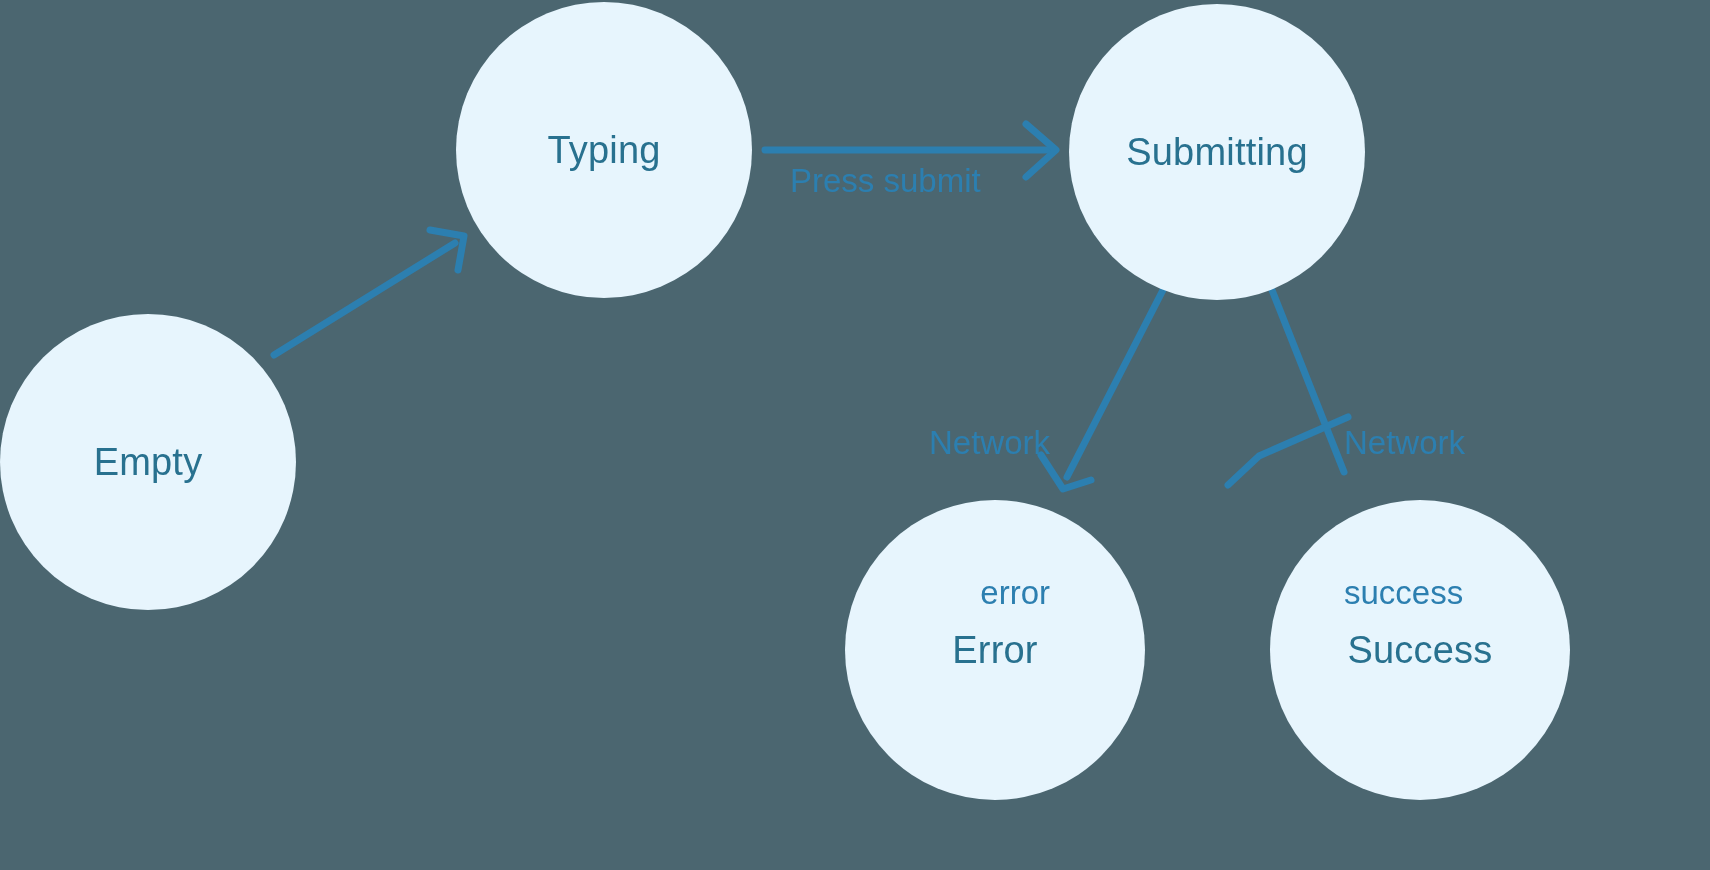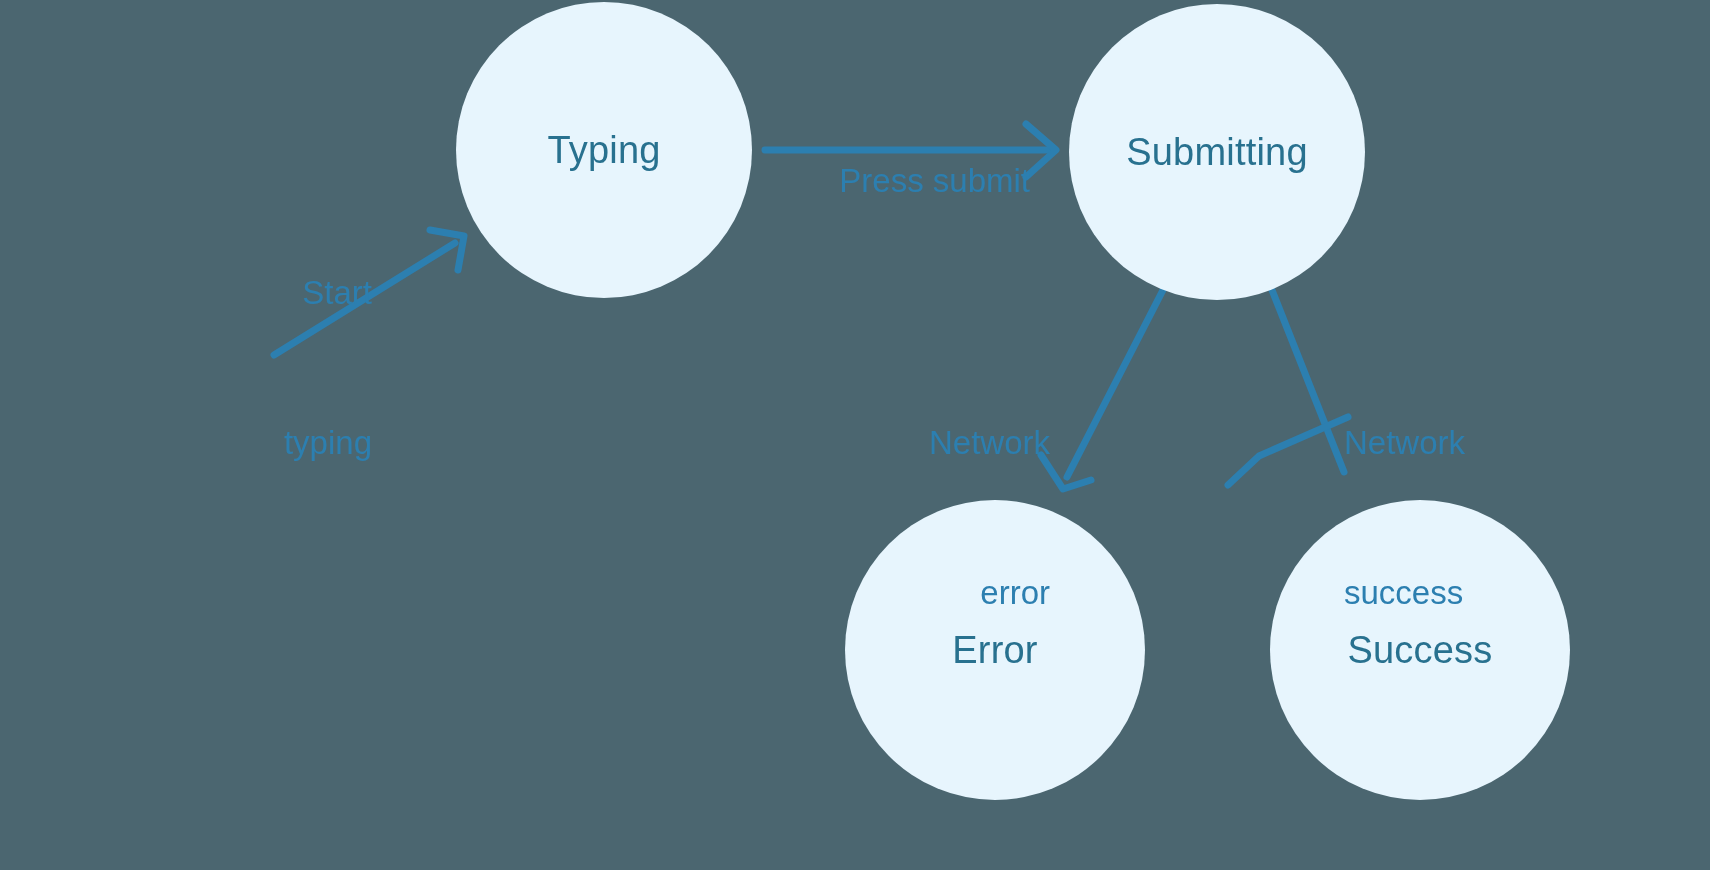--- a/index.html
+++ b/index.html
@@ -40,21 +40,21 @@
     font-weight: 400;
   }
   .edge-label {
     position: absolute;
     color: #2c7fb0;
     font-size: 33px;
     line-height: 50px;
     white-space: pre;
     font-weight: 400;
   }
-  .edge-label.center { text-align: right; }
+  .edge-label.center { text-align: left; }
   .edge-label.right  { text-align: right; }
   .edge-label.left   { text-align: left; }
 </style>
 </head>
 <body>
 
 <div id="stage">
 
   <svg id="edges" viewBox="0 0 1710 870">
 
@@ -72,41 +72,40 @@
       <line x1="1163" y1="290" x2="1067" y2="477" stroke="#2c7fb0" stroke-width="7" stroke-linecap="round"></line>
       <polyline points="1041,455 1063,489 1091,480" fill="none" stroke="#2c7fb0" stroke-width="7" stroke-linecap="round" stroke-linejoin="round"></polyline>
     </g>
 
     <g>
       <line x1="1272" y1="290" x2="1344" y2="472" stroke="#2c7fb0" stroke-width="7" stroke-linecap="round"></line>
       <polyline points="1446,457 1357,496 1326,525" fill="none" stroke="#2c7fb0" stroke-width="7" stroke-linecap="round" stroke-linejoin="round" transform="translate(-98, -40)"></polyline>
     </g>
   </svg>
 
+  <div class="node" style="left:0px; top:314px; width:296px; height:296px;">
+    <span class="node-label">Empty</span>
+  </div>
 
   <div class="node" style="left:456px; top:2px; width:296px; height:296px;">
     <span class="node-label">Typing</span>
   </div>
 
   <div class="node" style="left:1069px; top:4px; width:296px; height:296px;">
     <span class="node-label">Submitting</span>
   </div>
 
   <div class="node" style="left:845px; top:500px; width:300px; height:300px;">
     <span class="node-label">Error</span>
   </div>
 
   <div class="node" style="left:1270px; top:500px; width:300px; height:300px;">
     <span class="node-label">Success</span>
   </div>
 
-  <div class="edge-label center" style="left:232px; top:168px; width:140px;">
-    <div>Start</div>
-    <div>typing</div>
-  </div>
 
   <div class="edge-label center" style="left:790px; top:56px; width:240px;">
     <div>Press submit</div>
   </div>
 
   <div class="edge-label right" style="left:870px; top:318px; width:180px;">
     <div>Network</div>
     <div>error</div>
   </div>
 

